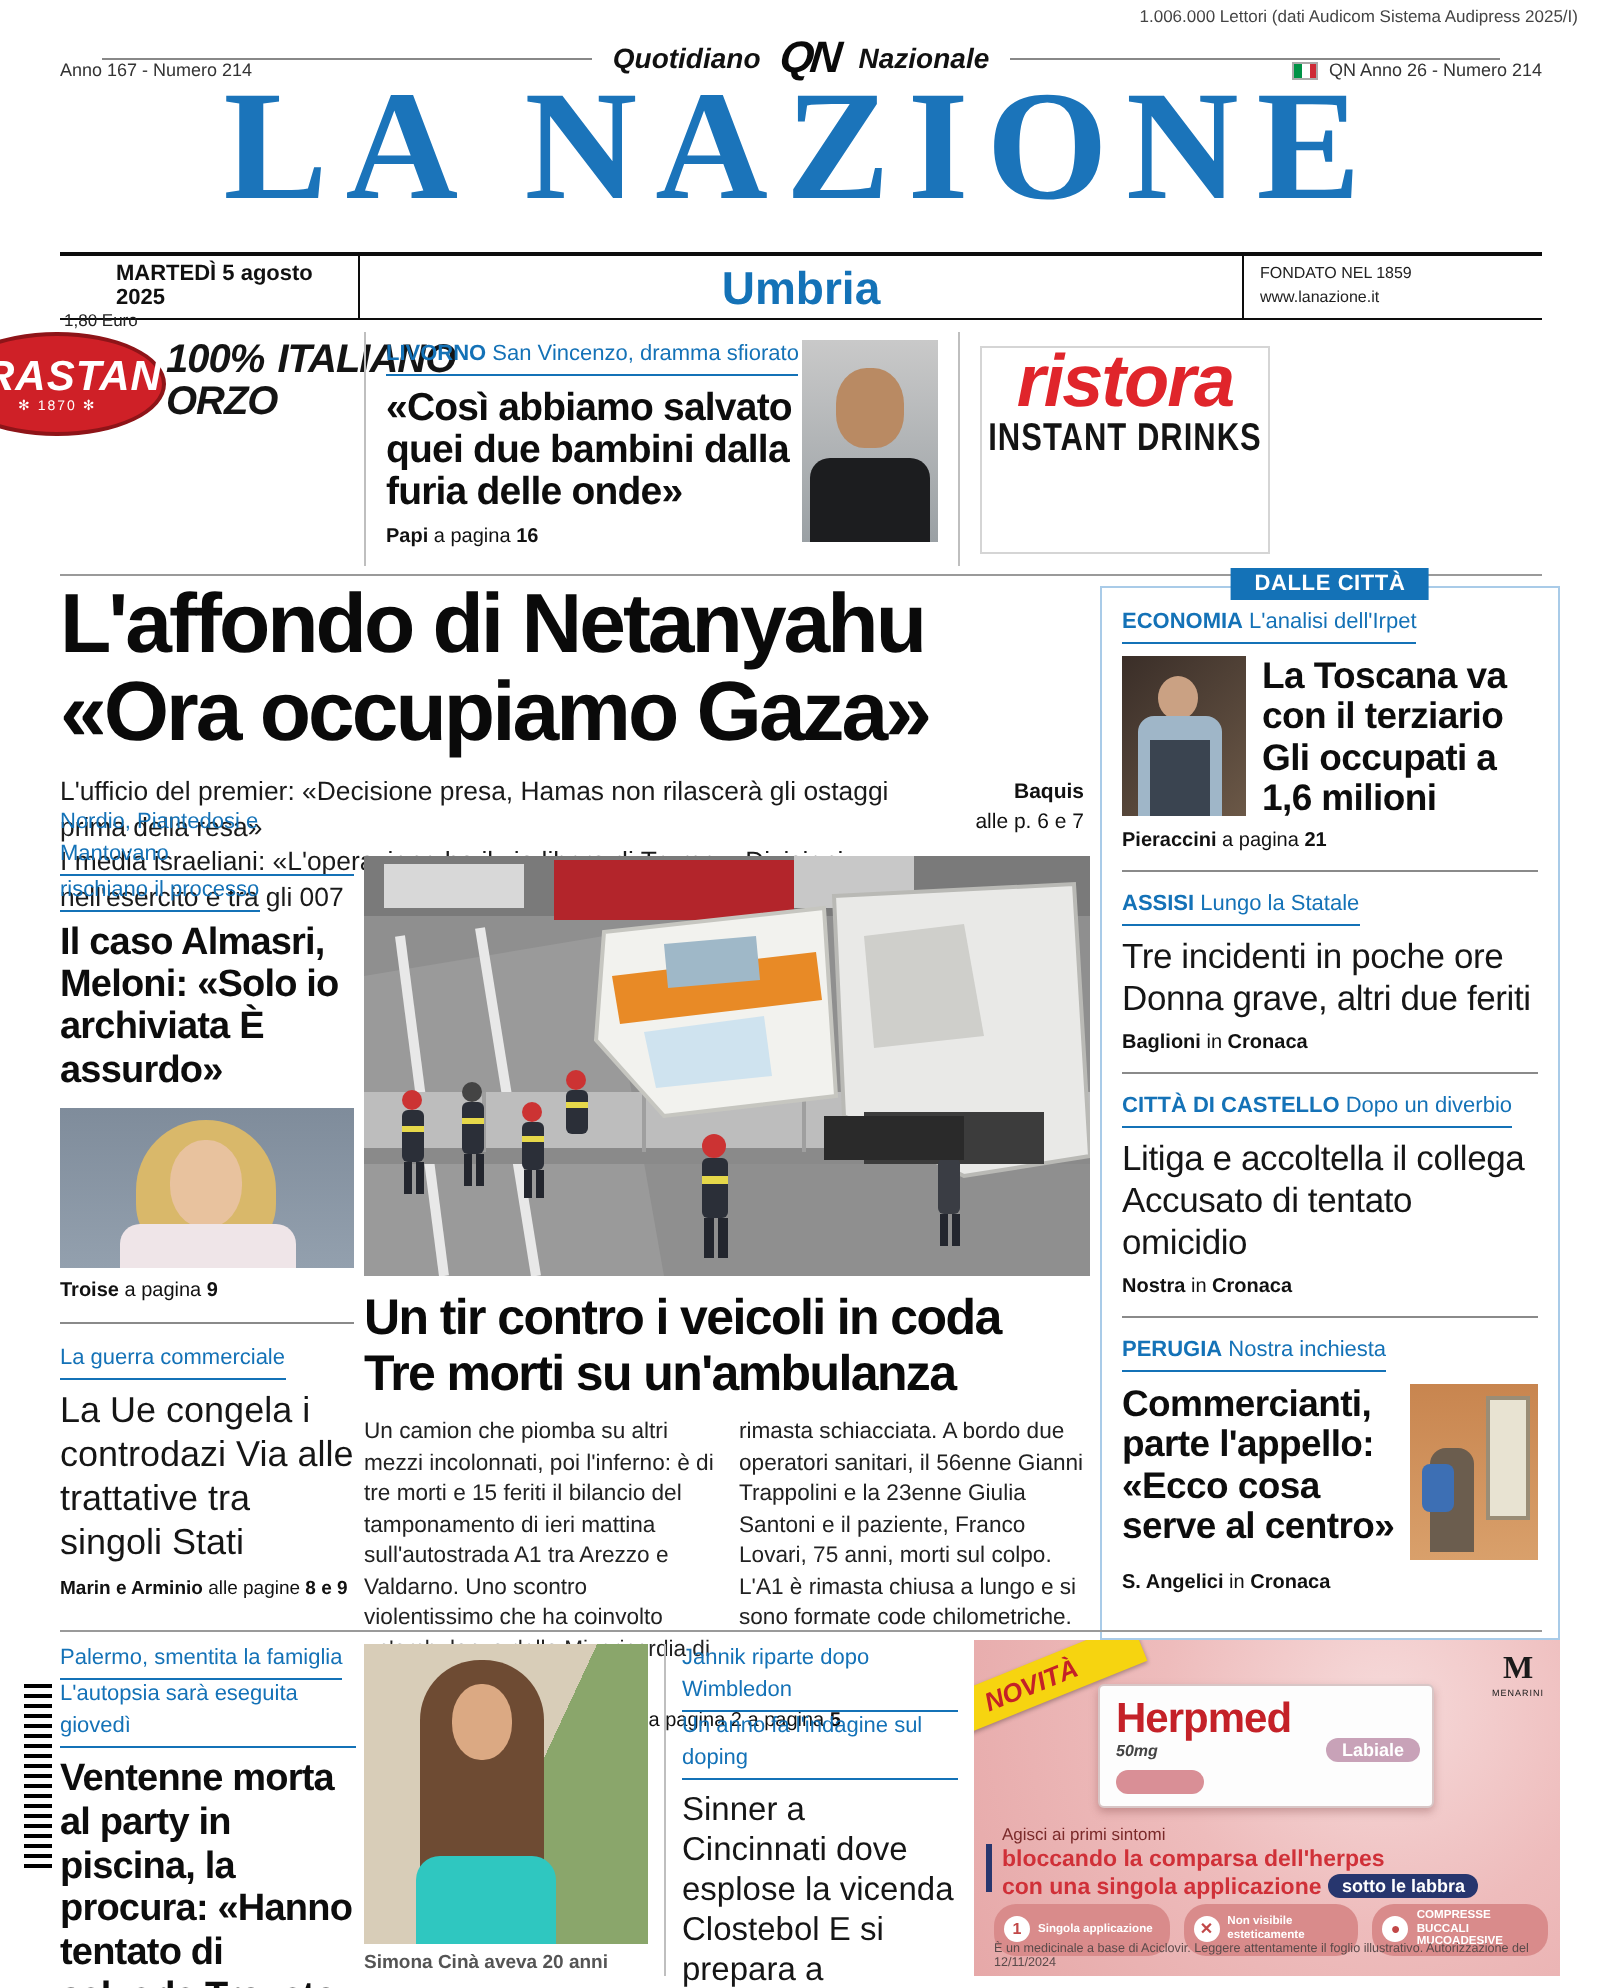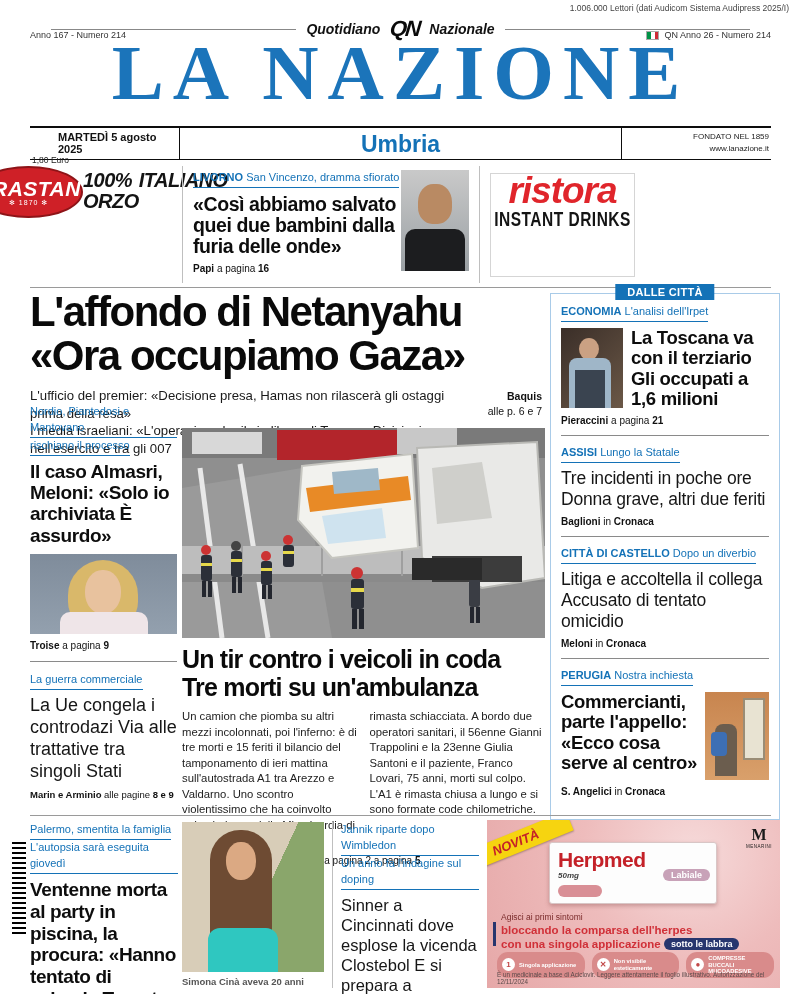--- a/index.html
+++ b/index.html
@@ -20,21 +20,21 @@
   .masthead { position:absolute; top:34px; left:0; width:100%; text-align:center;
     font-family:"Liberation Serif", serif; font-weight:bold; font-size:78px; line-height:1;
     color:#1b74ba; letter-spacing:9px; }
 
   
   .datebar { position:absolute; top:126px; left:30px; width:741px; height:34px;
     border-top:2.5px solid #0d0d0d; border-bottom:1.5px solid #0d0d0d; display:flex; align-items:stretch; }
   .datebar .cell { padding:3px 8px 2px 8px; }
   .datebar .c1 { width:150px; border-right:1px solid #0d0d0d; padding-left:2px;}
   .datebar .c2 { flex:1; display:flex; align-items:center; justify-content:center; }
-  .datebar .c3 { width:150px; border-left:1px solid #0d0d0d; text-align:right; padding-right:2px;}
+  .datebar .c3 { width:150px; border-left:1px solid #0d0d0d; text-align:left; padding-right:2px;}
   .date-main { font-size:11px; font-weight:bold;padding-left:26px; }
   .date-price { font-size:8.5px; color:#222; }
   .edition { color:#1472b7; font-weight:800; font-size:23px; }
   .founded { font-size:8px; color:#222; line-height:1.5; }
 
   
   .topstrip { position:absolute; top:166px; left:30px; width:741px; height:117px; display:flex; }
   .vdiv { width:1px; background:#bfbfbf; margin:0 10px; }
   .crastan { width:142px; display:flex; flex-direction:row; align-items:flex-start; justify-content:center; }
   .crastan-oval { width:128px; height:52px; background:#cf2027; border-radius:50% / 50%; border:2px solid #8e1418;
@@ -252,21 +252,21 @@
     <div>
       <div class="kicker"><span class="kline"><b>ASSISI</b><span> Lungo la Statale</span></span></div>
       <h3 class="light" style="margin-top:5px">Tre incidenti in poche ore Donna grave, altri due feriti</h3>
       <div class="byline"><b>Baglioni</b><span> in </span><b>Cronaca</b></div>
     </div>
     <div class="hr"></div>
 
     <div>
       <div class="kicker"><span class="kline"><b>CITTÀ DI CASTELLO</b><span> Dopo un diverbio</span></span></div>
       <h3 class="light" style="margin-top:5px">Litiga e accoltella il collega Accusato di tentato omicidio</h3>
-      <div class="byline"><b>Meloni</b><span> in </span><b>Cronaca</b></div>
+      <div class="byline"><b>Nostra</b><span> in </span><b>Cronaca</b></div>
     </div>
     <div class="hr"></div>
 
     <div>
       <div class="kicker"><span class="kline"><b>PERUGIA</b><span> Nostra inchiesta</span></span></div>
       <div class="per2-row">
         <h3 class="bold">Commercianti, parte l'appello: «Ecco cosa serve al centro»</h3>
         <div class="per2-photo">
           <div class="per2-door"></div>
           <div class="per2-person"></div>

